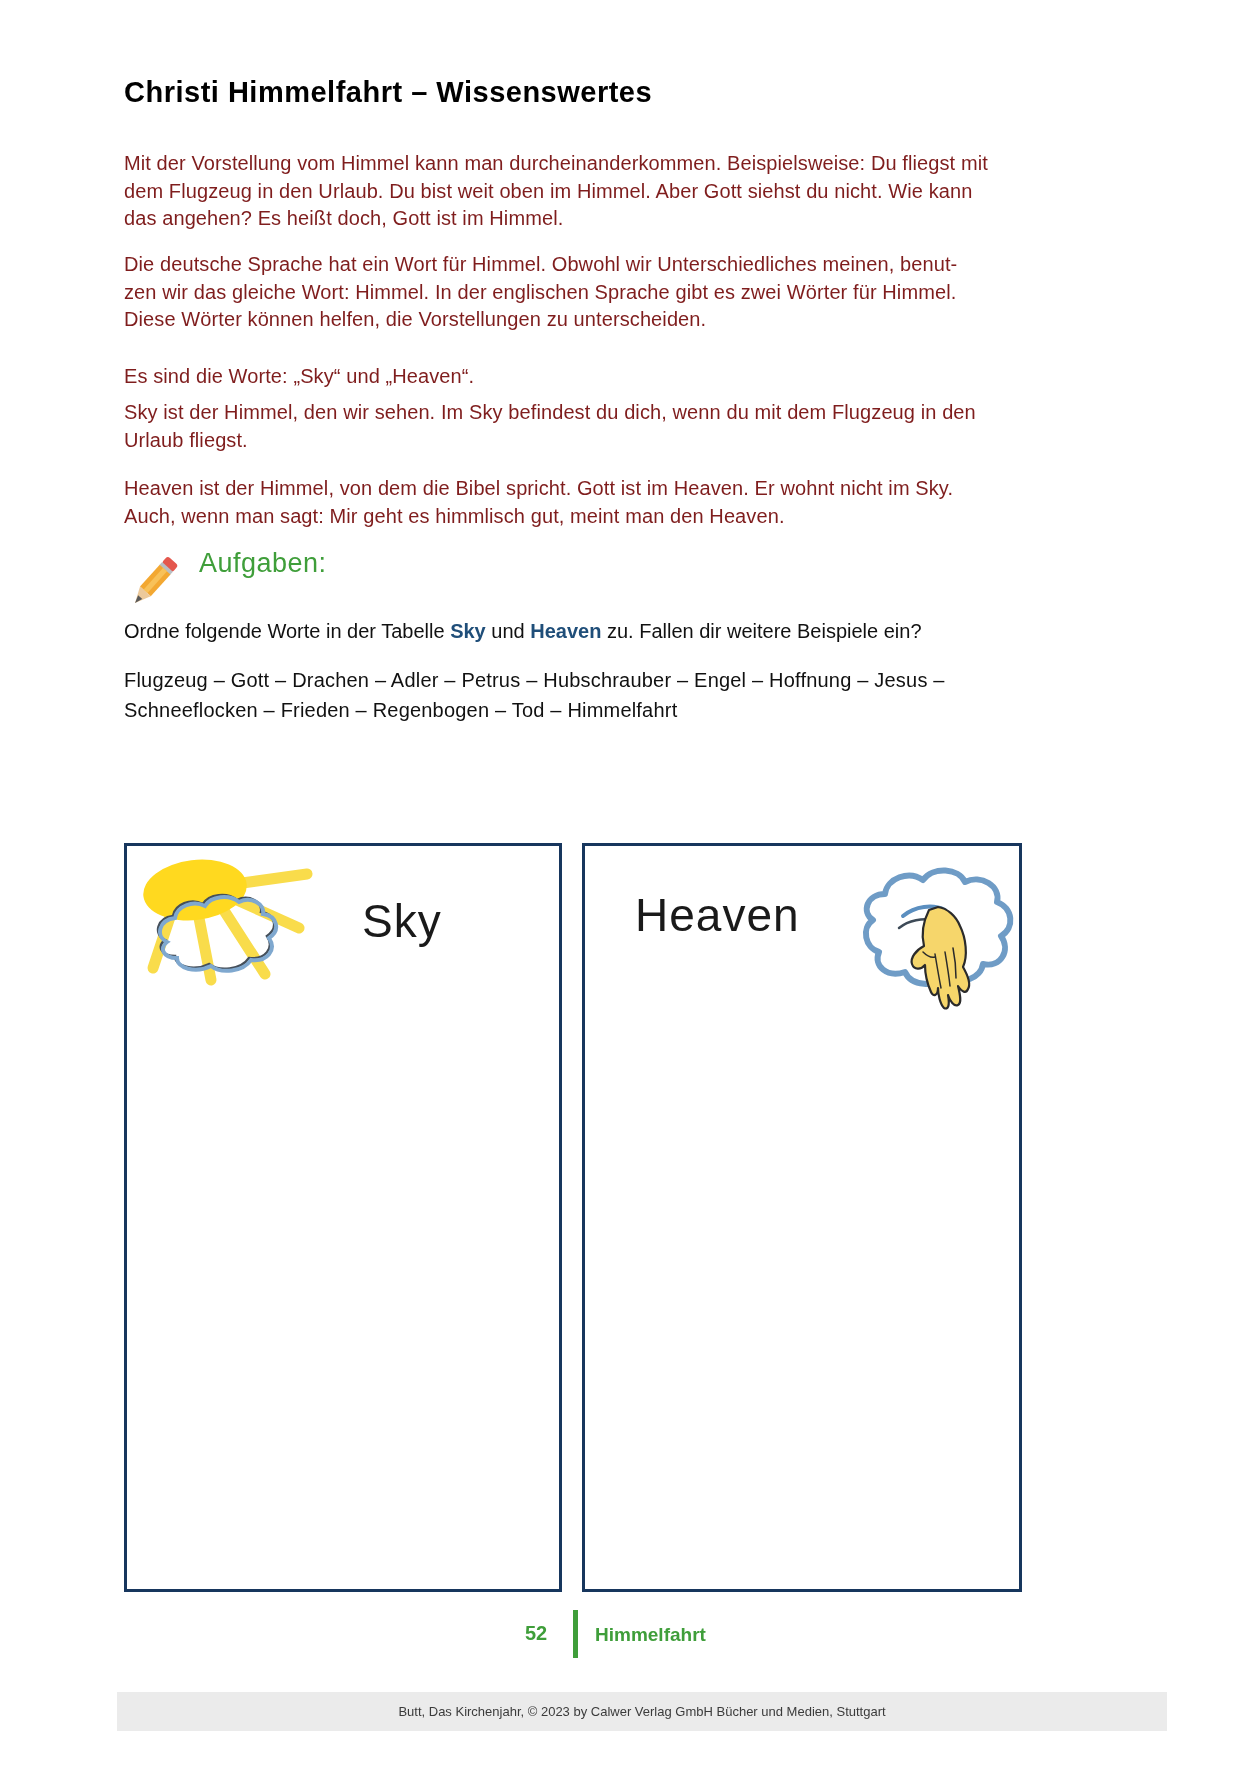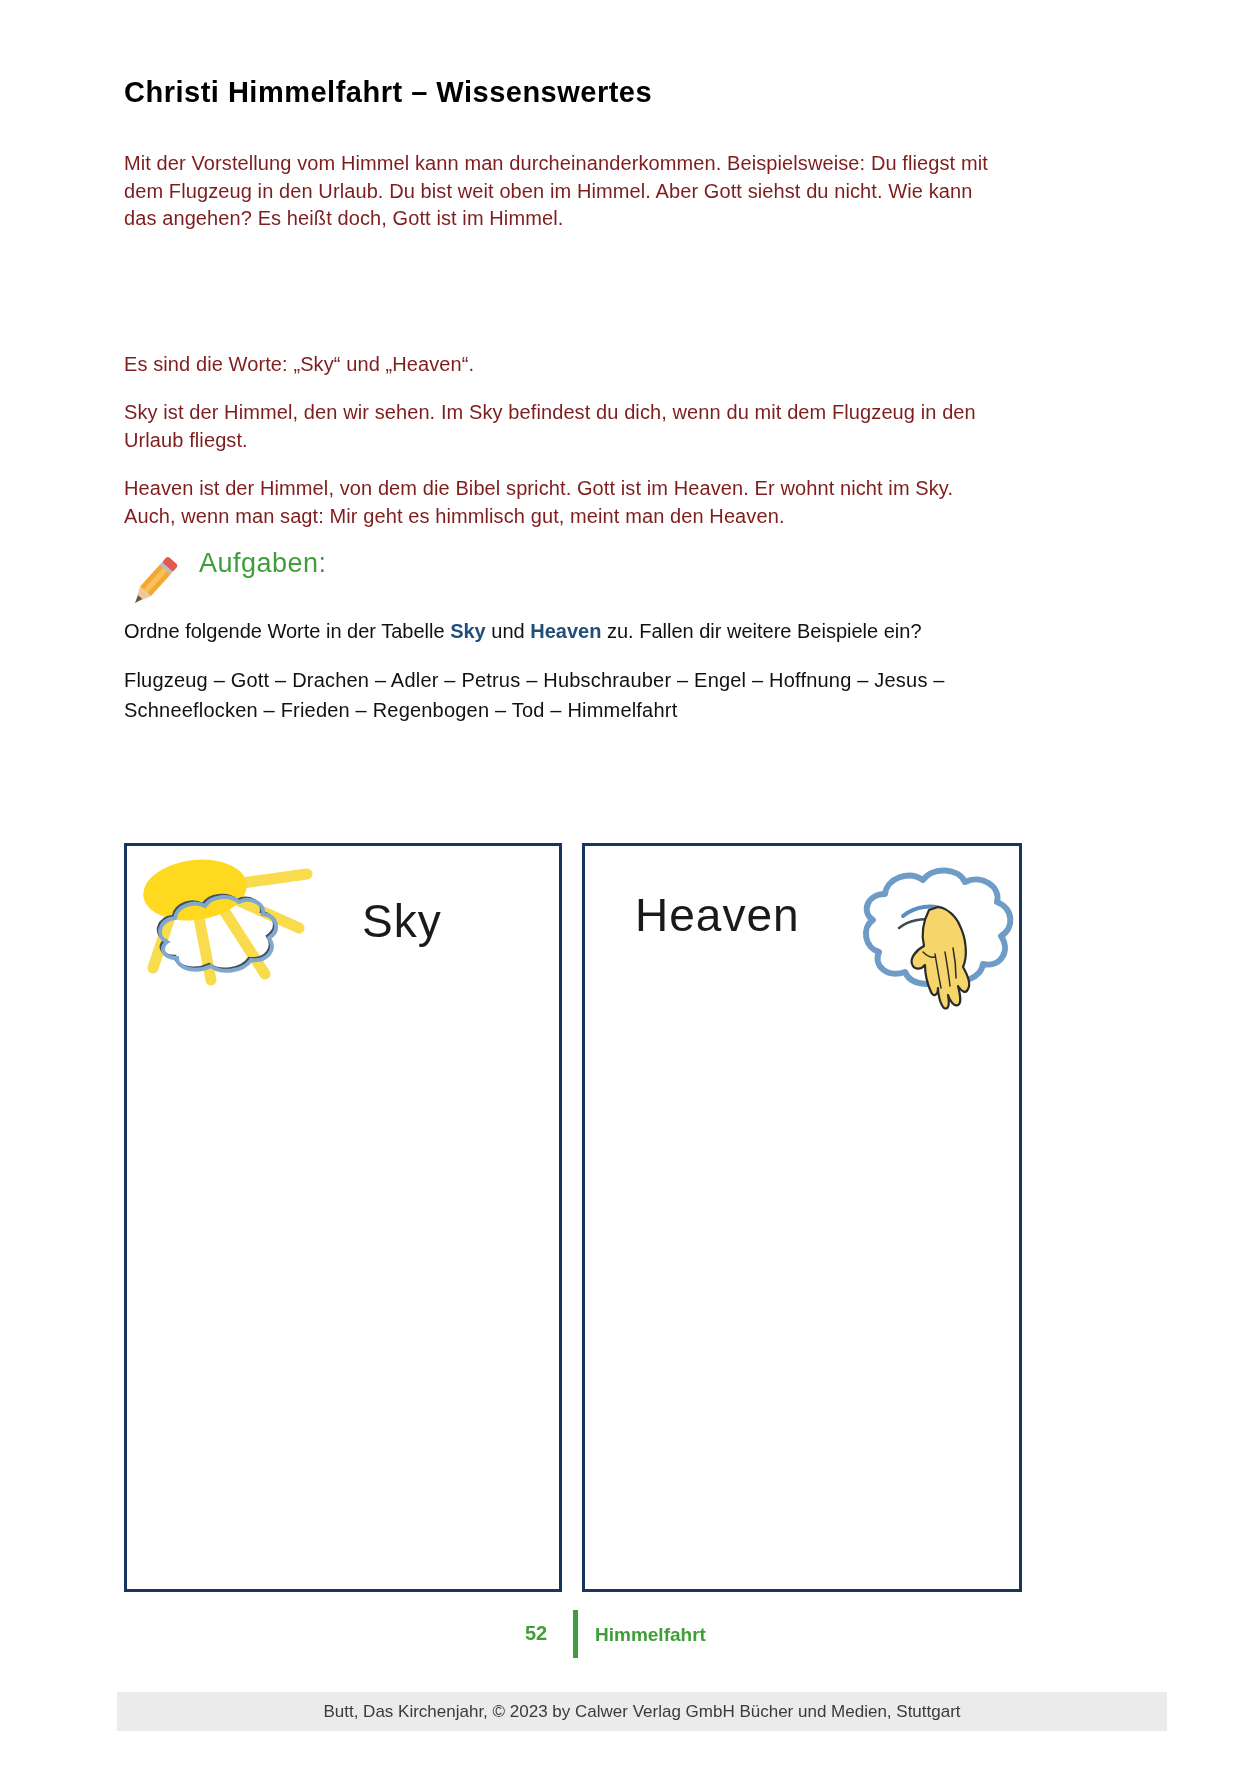--- a/index.html
+++ b/index.html
@@ -35,34 +35,37 @@
   .heaven .box-label { left:50px; top:42px; }
   .illus { position:absolute; }
   .sky .illus { left:8px; top:10px; }
   .heaven .illus { left:258px; top:14px; }
   .pagefoot-num  { left:508px; top:1622px; font-size:20px; font-weight:700; color:#3f9e3a; }
   .pagefoot-bar  { left:556px; top:1610px; width:5px; height:48px; background:#3f9e3a; }
   .pagefoot-chap { left:578px; top:1624px; font-size:19px; font-weight:700; color:#3f9e3a; }
   .imprint {
     left:100px; top:1692px; width:1050px; height:39px; background:#ebebeb;
     display:flex; align-items:center; justify-content:center;
-    font-size:17px; color:#3b3b3b;
+    font-size:13px; color:#3b3b3b;
   }
 </style>
 </head>
 <body>
 
 <div class="page">
 
   <div class="abs title">Christi Himmelfahrt – Wissenswertes</div>
 
   <div class="abs para" style="top:150px;">Mit der Vorstellung vom Himmel kann man durcheinanderkommen. Beispielsweise: Du fliegst mit
 dem Flugzeug in den Urlaub. Du bist weit oben im Himmel. Aber Gott siehst du nicht. Wie kann
 das angehen? Es heißt doch, Gott ist im Himmel.</div>
-  <div class="abs para" style="top:351px;text-align:center;">Es sind die Worte: „Sky“ und „Heaven“.</div>
+  <div class="abs para" style="top:251px;">Die deutsche Sprache hat ein Wort für Himmel. Obwohl wir Unterschiedliches meinen, benut-
+zen wir das gleiche Wort: Himmel. In der englischen Sprache gibt es zwei Wörter für Himmel.
+Diese Wörter können helfen, die Vorstellungen zu unterscheiden.</div>
+  <div class="abs para" style="top:363px;text-align:center;">Es sind die Worte: „Sky“ und „Heaven“.</div>
   <div class="abs para" style="top:399px;">Sky ist der Himmel, den wir sehen. Im Sky befindest du dich, wenn du mit dem Flugzeug in den
 Urlaub fliegst.</div>
   <div class="abs para" style="top:475px;">Heaven ist der Himmel, von dem die Bibel spricht. Gott ist im Heaven. Er wohnt nicht im Sky.
 Auch, wenn man sagt: Mir geht es himmlisch gut, meint man den Heaven.</div>
 
   <div class="abs" style="left:105px; top:552px; width:62px; height:62px;">
     <svg width="62" height="62" viewBox="0 0 60 60">
       <g transform="rotate(42 30 30)">
         <rect x="23" y="1" width="14" height="9" rx="3" fill="#e4574d"></rect>
         <rect x="23" y="9" width="14" height="4" fill="#b9bec4"></rect>

